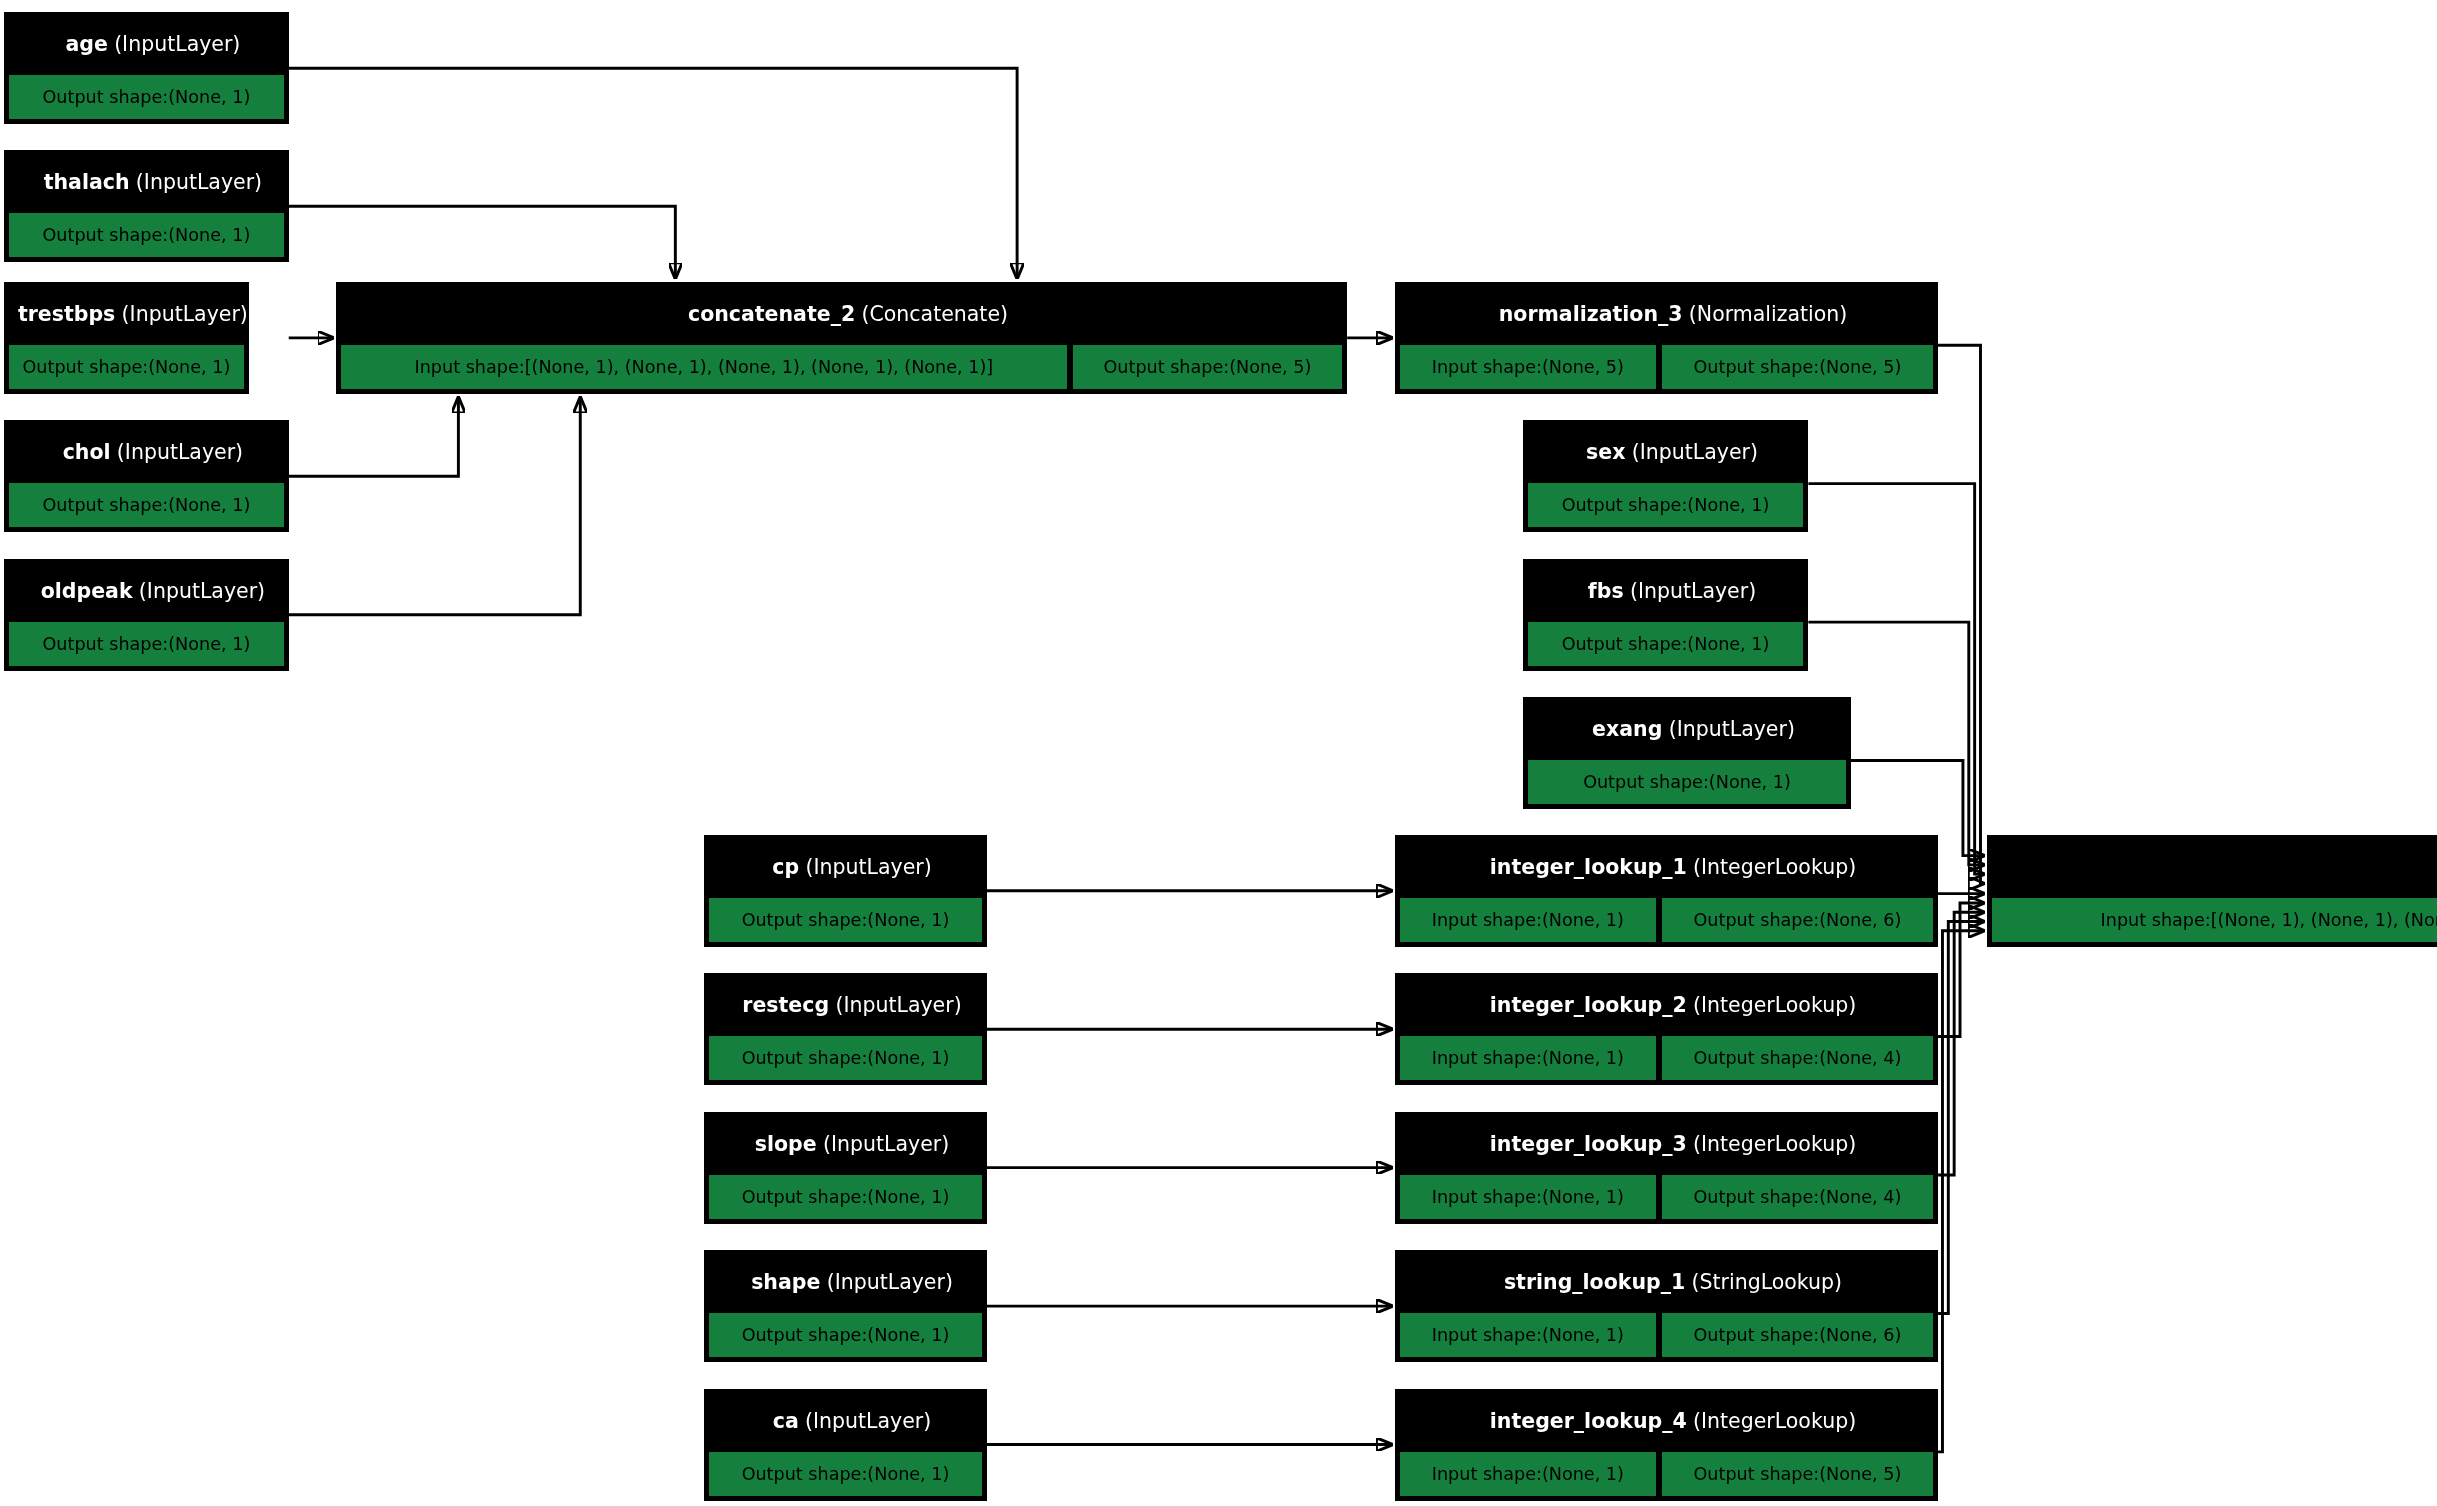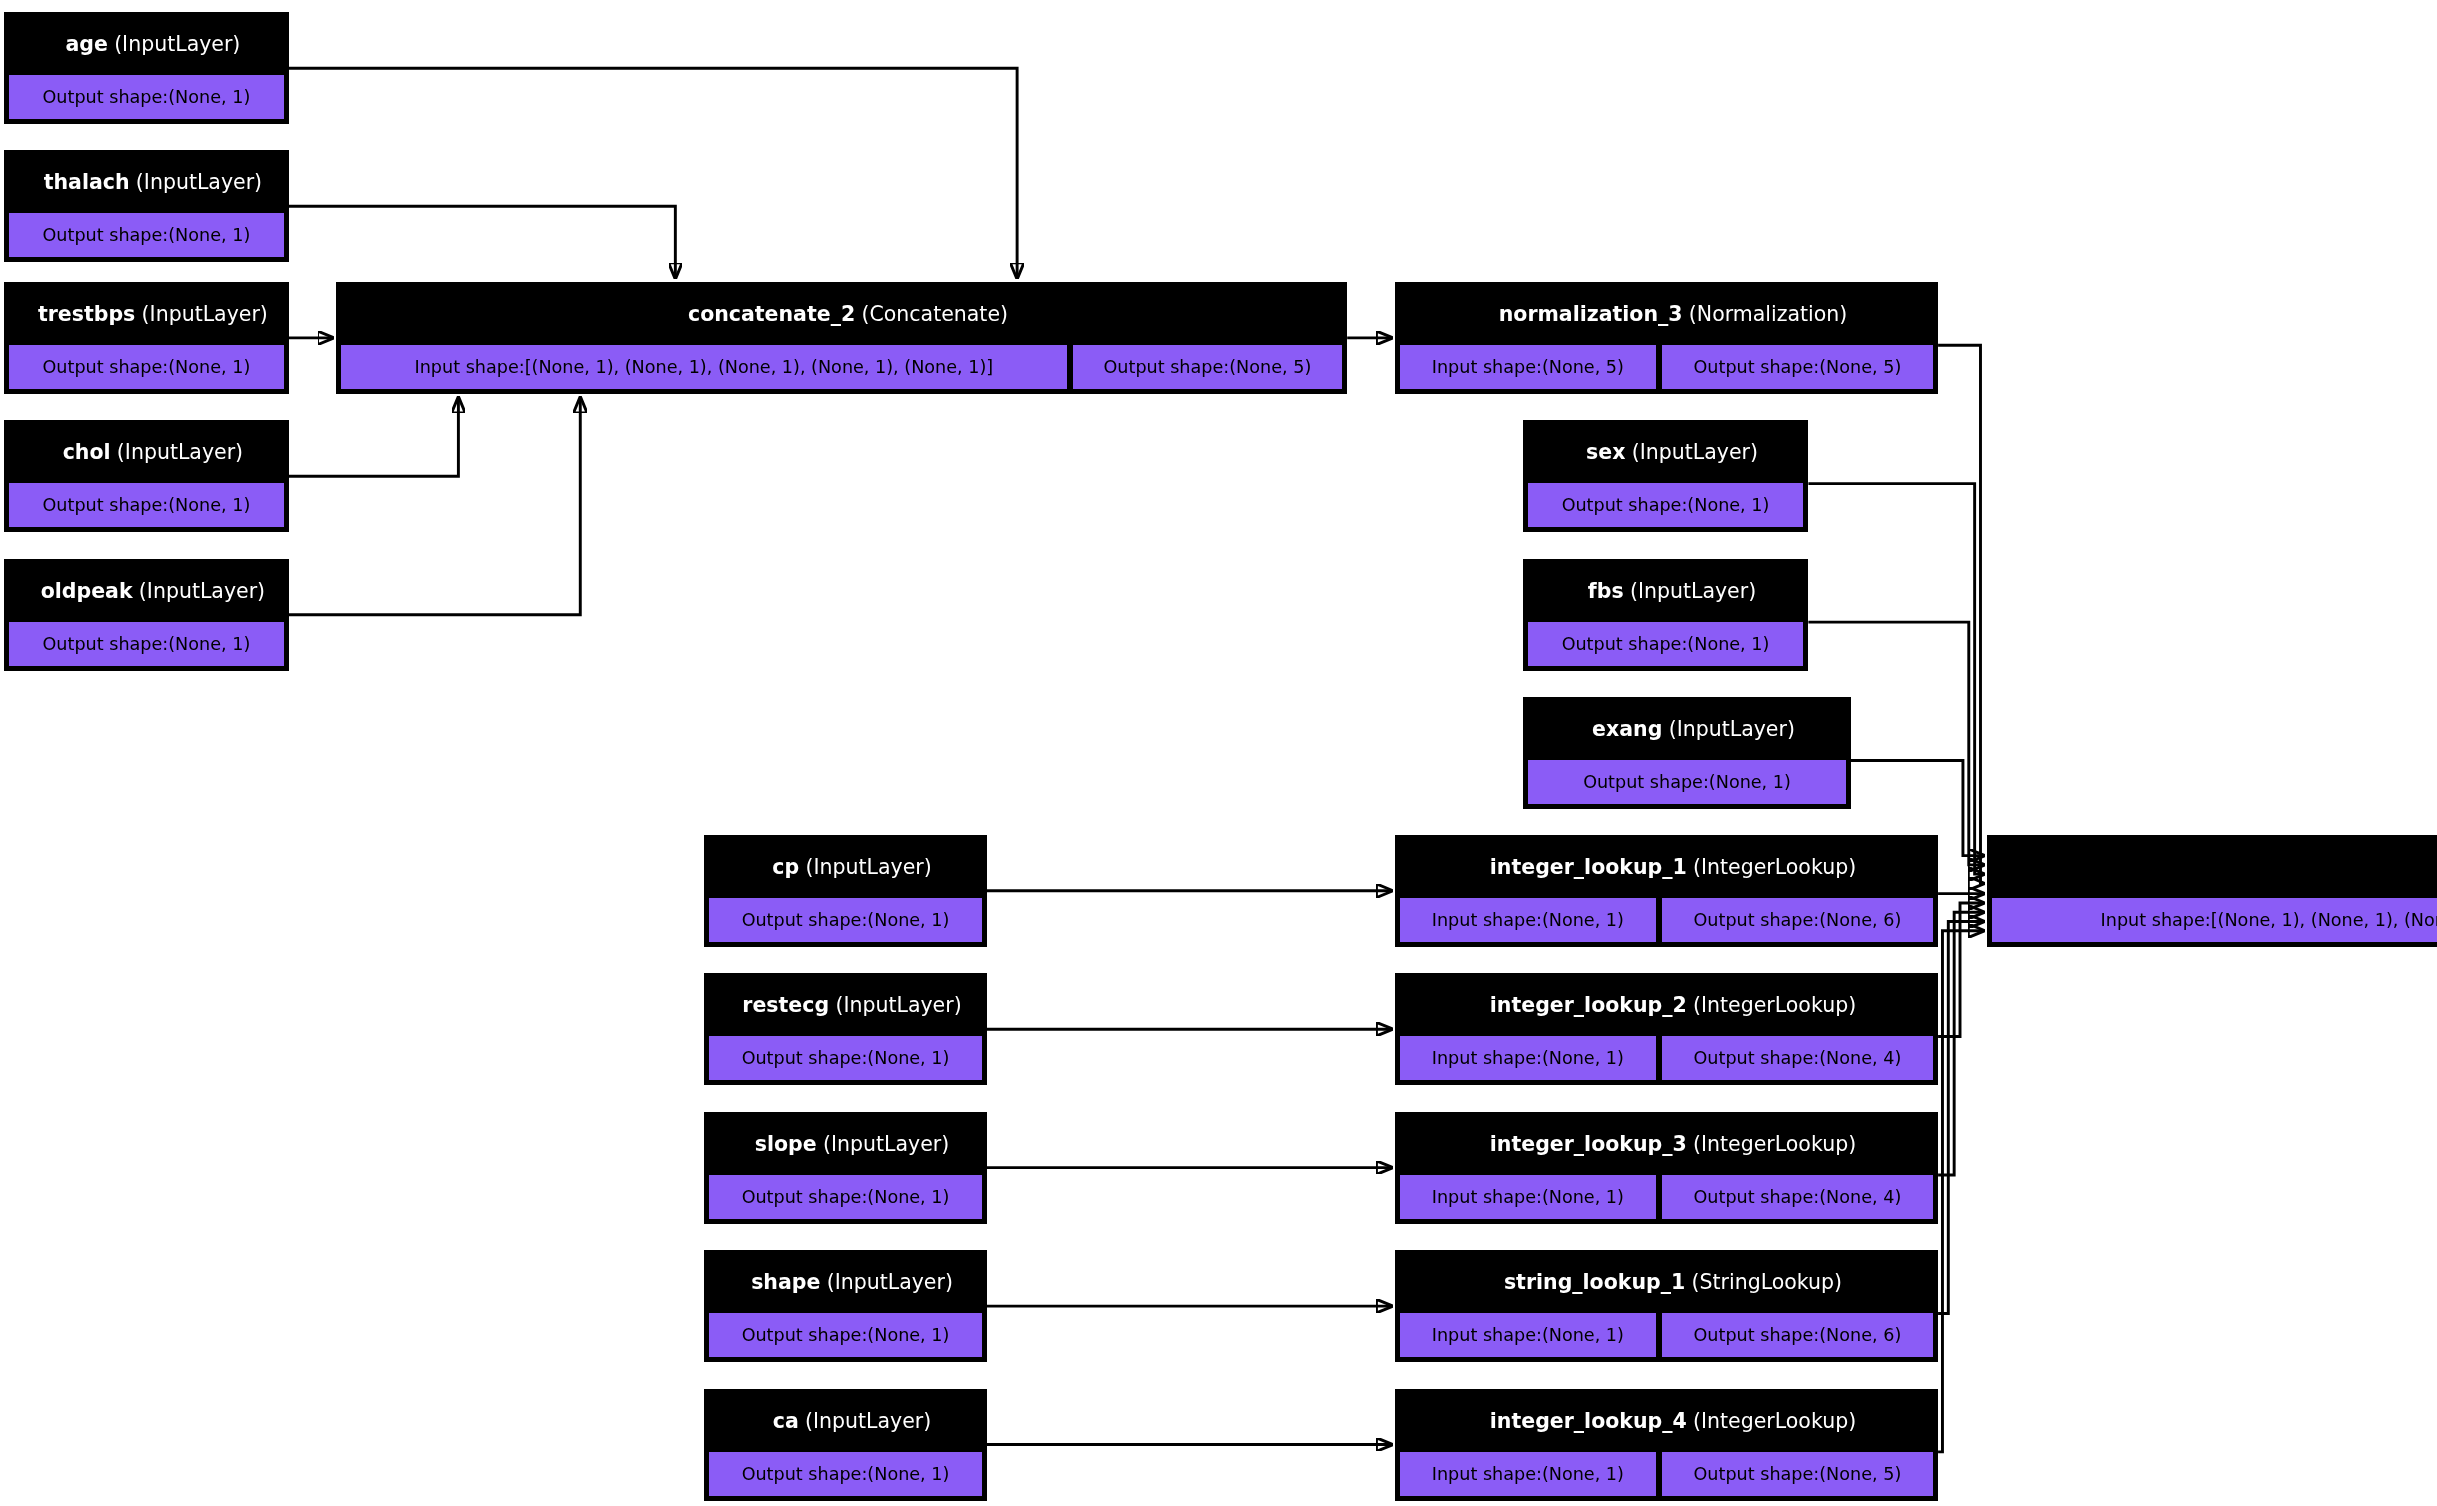--- a/index.html
+++ b/index.html
@@ -5,21 +5,21 @@
   html,body { margin:0; padding:0; background:#ffffff; }
   body { font-family:"DejaVu Sans","Liberation Sans",sans-serif; }
   #canvas { position:relative; width:3471px; height:1506px; background:#ffffff; overflow:hidden; }
 
   .node { position:absolute; height:112px; background:#000000; color:#ffffff; box-sizing:border-box;padding-left:13px; }
   .hdr  { height:63px; display:flex; align-items:center; justify-content:center; gap:6.3px;
           font-size:20.5px; white-space:nowrap; }
   .nm   { font-weight:bold; }
   .tp   { font-weight:normal; }
   .body { position:absolute; left:4.9px; right:4.9px; top:63px; bottom:4.9px; display:flex; gap:5.9px; }
-  .cell { background:#8b5cf6; color:#000000; flex:1 1 auto; display:flex; align-items:center;
+  .cell { background:#15803d; color:#000000; flex:1 1 auto; display:flex; align-items:center;
           justify-content:center; white-space:nowrap; font-size:17.6px; }
   .cell b { font-weight:normal; }
   .cell .pfx { font-weight:normal; }
   .in74 { flex:0 0 72.5%; }
   .in80 { flex:0 0 79.5%; }
 
   svg.edges { position:absolute; left:0; top:0; pointer-events:none; }
   svg.edges path { stroke:#000000; stroke-width:6; fill:none; }
 </style>
 </head>
@@ -74,21 +74,21 @@
         <span class="tp">(InputLayer)</span>
       </div>
     <div class="body">
         <div class="cell">
           <span class="pfx">Output shape: </span>
           <b>(None, 1)</b>
         </div>
       </div>
   </div>
 
-  <div class="node" style="left:3.9px; top:282px; width:285px;">
+  <div class="node" style="left:3.9px; top:282px; width:245px;">
     <div class="hdr">
         <span class="nm">trestbps</span>
         <span class="tp">(InputLayer)</span>
       </div>
     <div class="body">
         <div class="cell">
           <span class="pfx">Output shape: </span>
           <b>(None, 1)</b>
         </div>
       </div>

